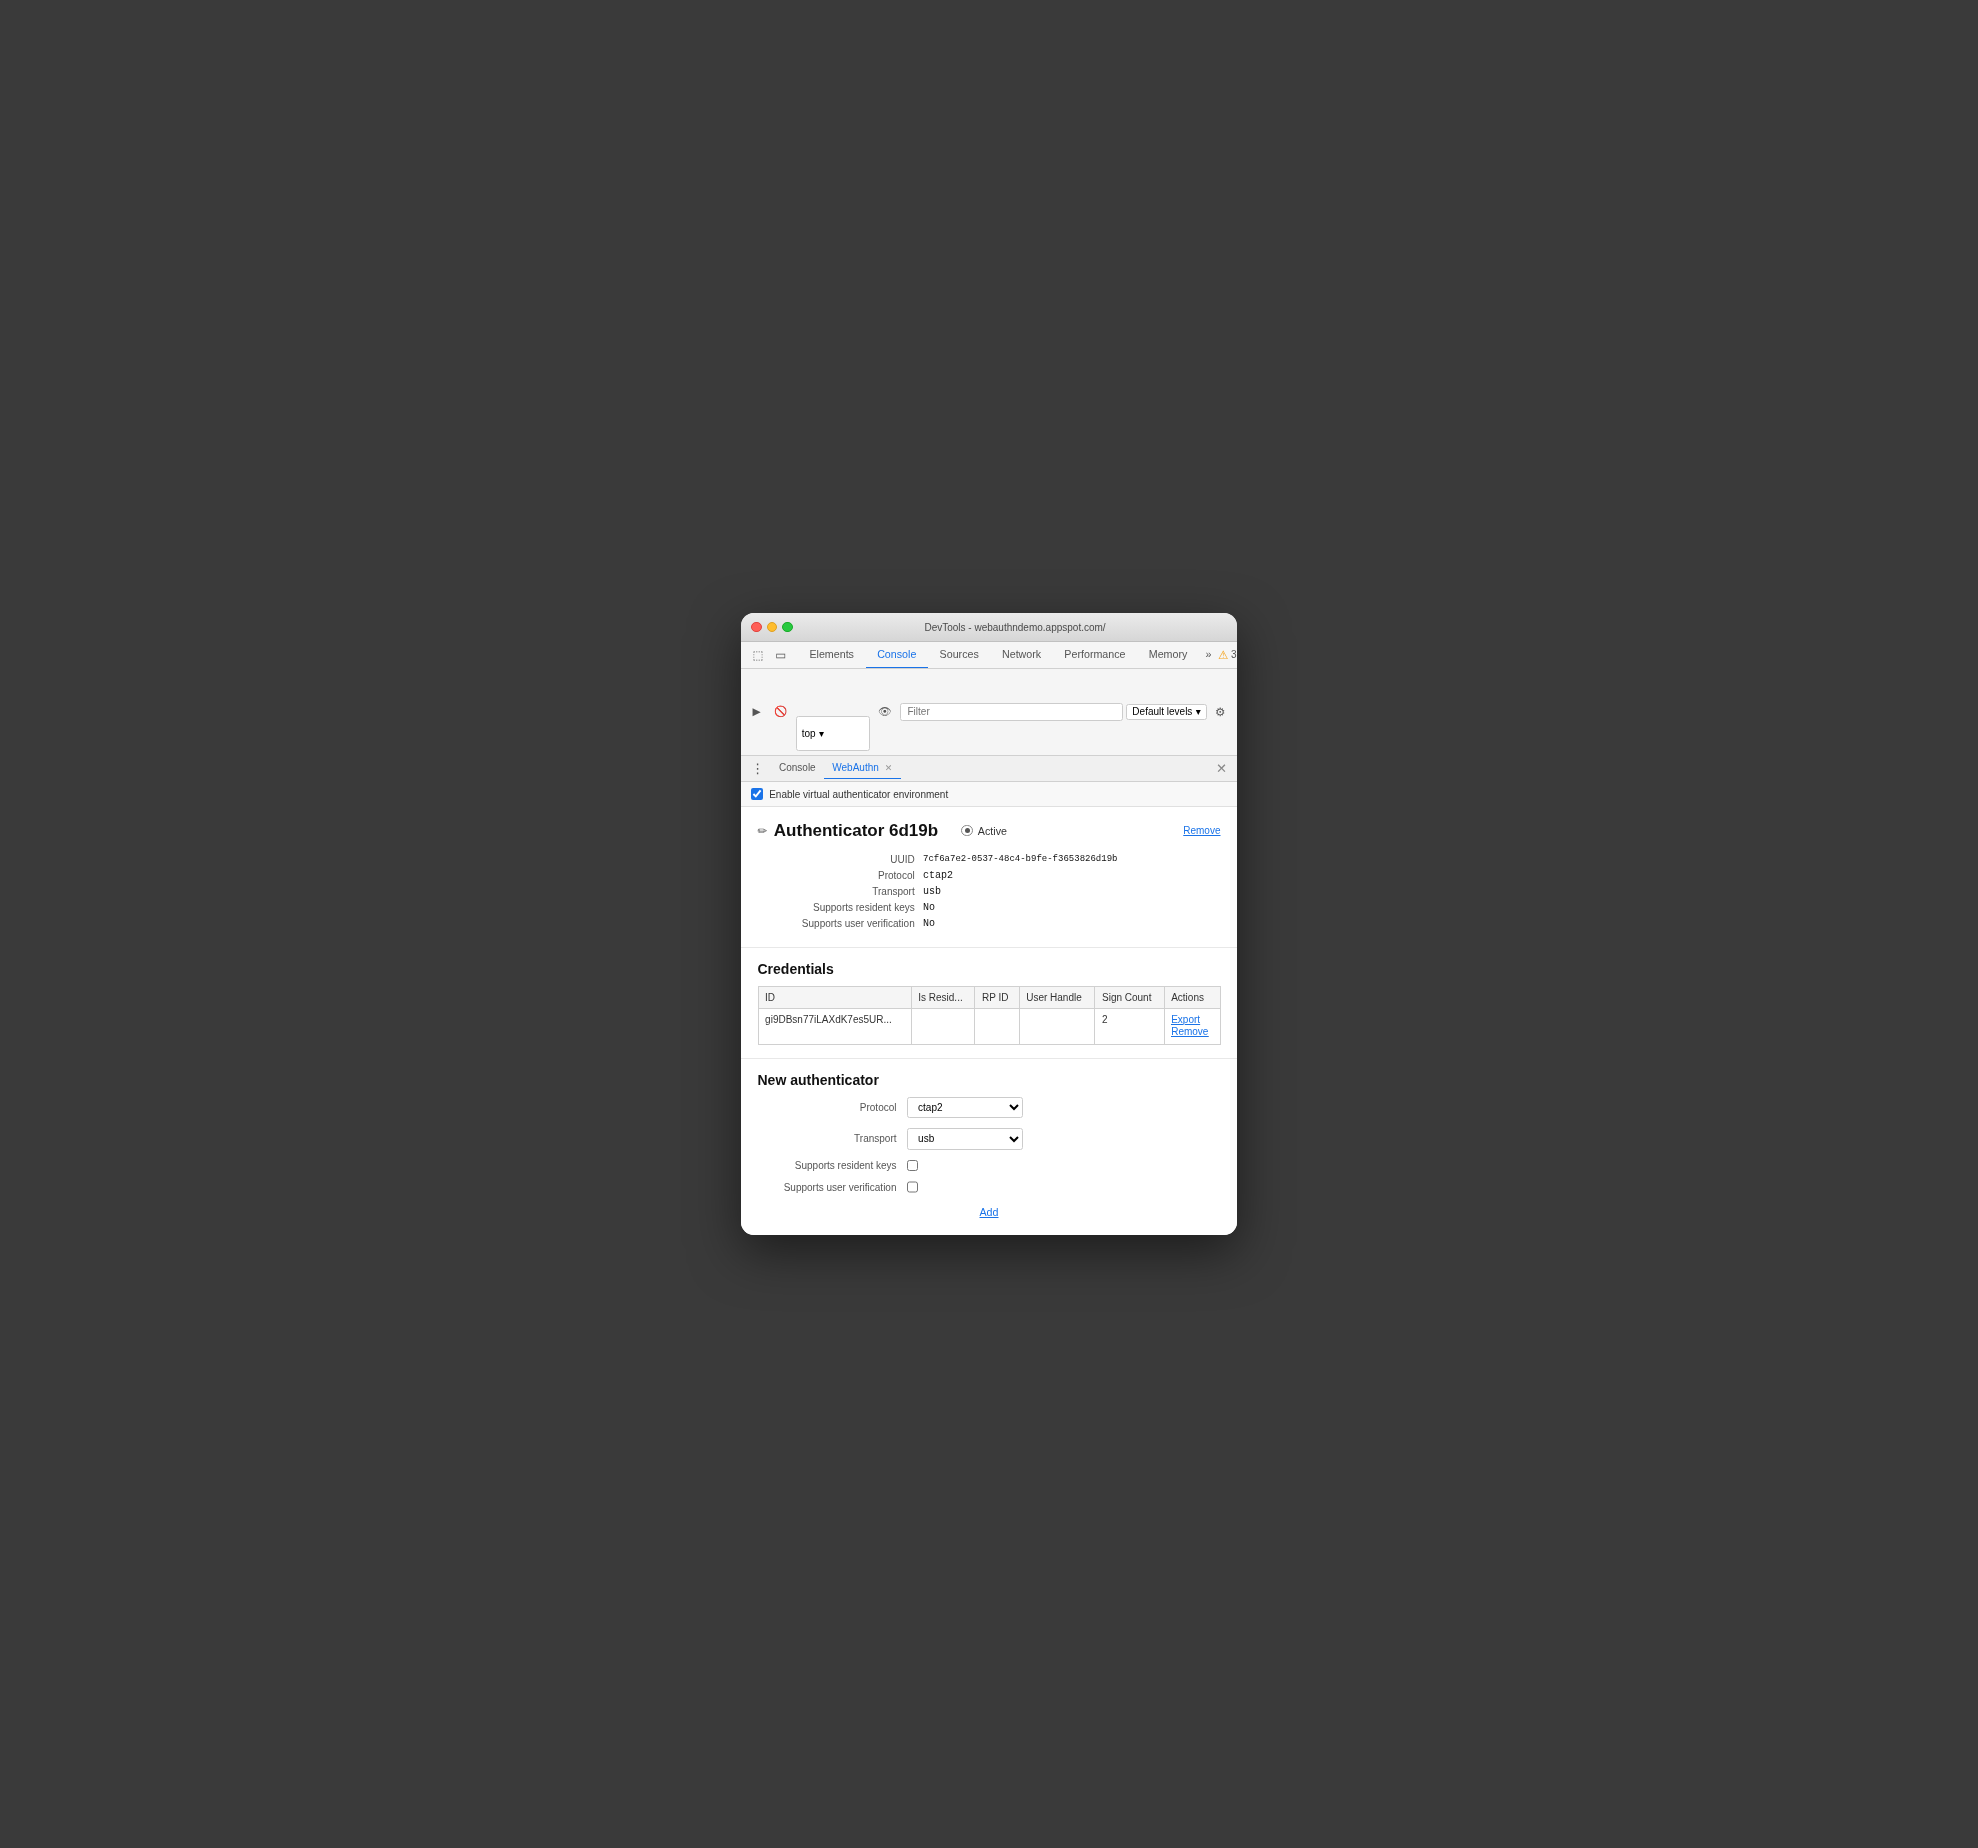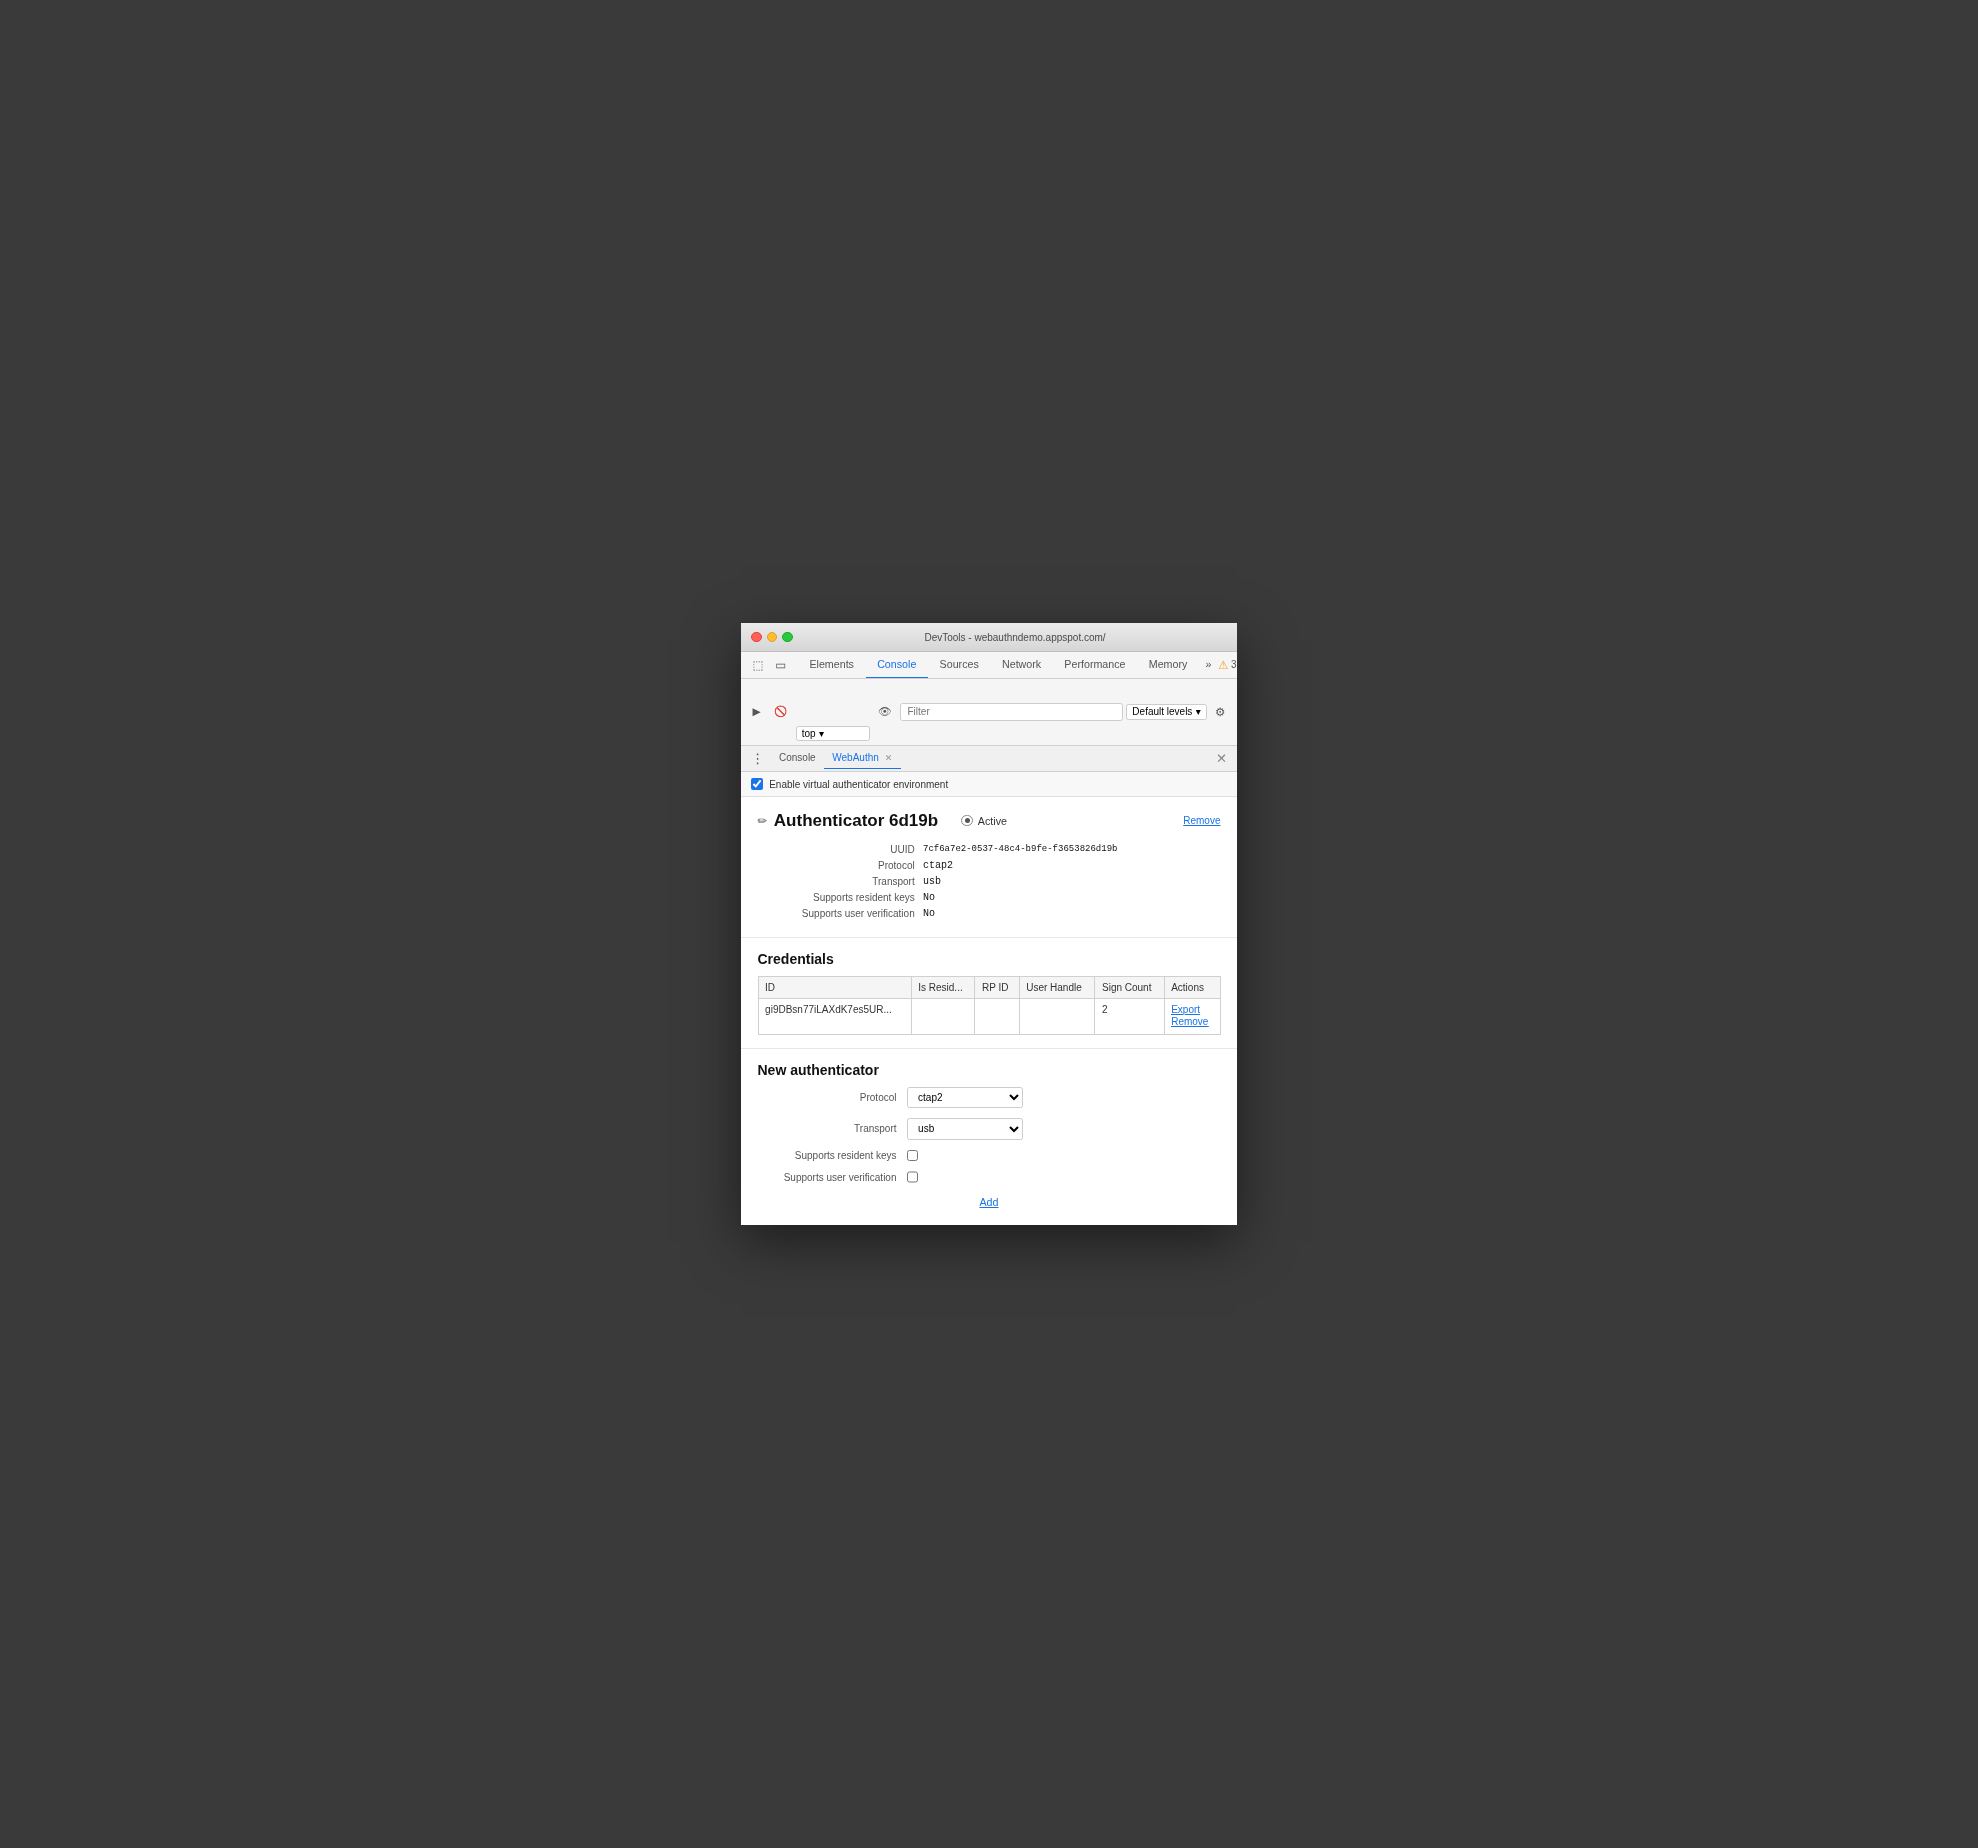--- a/index.html
+++ b/index.html
@@ -7,21 +7,21 @@
       background: #3a3a3a;
       display: flex;
       justify-content: center;
       align-items: center;
       min-height: 100vh;
       font-family: -apple-system, BlinkMacSystemFont, 'Helvetica Neue', Arial, sans-serif;
     }
     .window {
       width: 496px;
       background: #f0f0f0;
-      border-radius: 0;
+      border-radius: 13px;
       box-shadow: 0 16.5px 50px rgba(0,0,0,0.5);
       overflow: hidden;
     }
     .titlebar {
       background: linear-gradient(to bottom, #ebebeb, #d6d6d6);
       padding: 8.3px 10px;
       display: flex;
       align-items: center;
       border-bottom: 0.8px solid #c0c0c0;
     }
@@ -62,21 +62,21 @@
       border-radius: 2.5px;
       font-size: 10.7px;
       color: #555;
     }
     .context-select {
       display: flex;
       align-items: center;
       background: #fff;
       border: 0.8px solid #ccc;
       border-radius: 2.5px;
-      padding: 1px 5px;
+      padding: 11px 5px;
       font-size: 10px;
       cursor: pointer;
       gap: 3.3px;
       min-width: 74px;
       margin-top: 44px;
     }
     .filter-input {
       flex: 1;
       border: 0.8px solid #ccc;
       border-radius: 2.5px;

